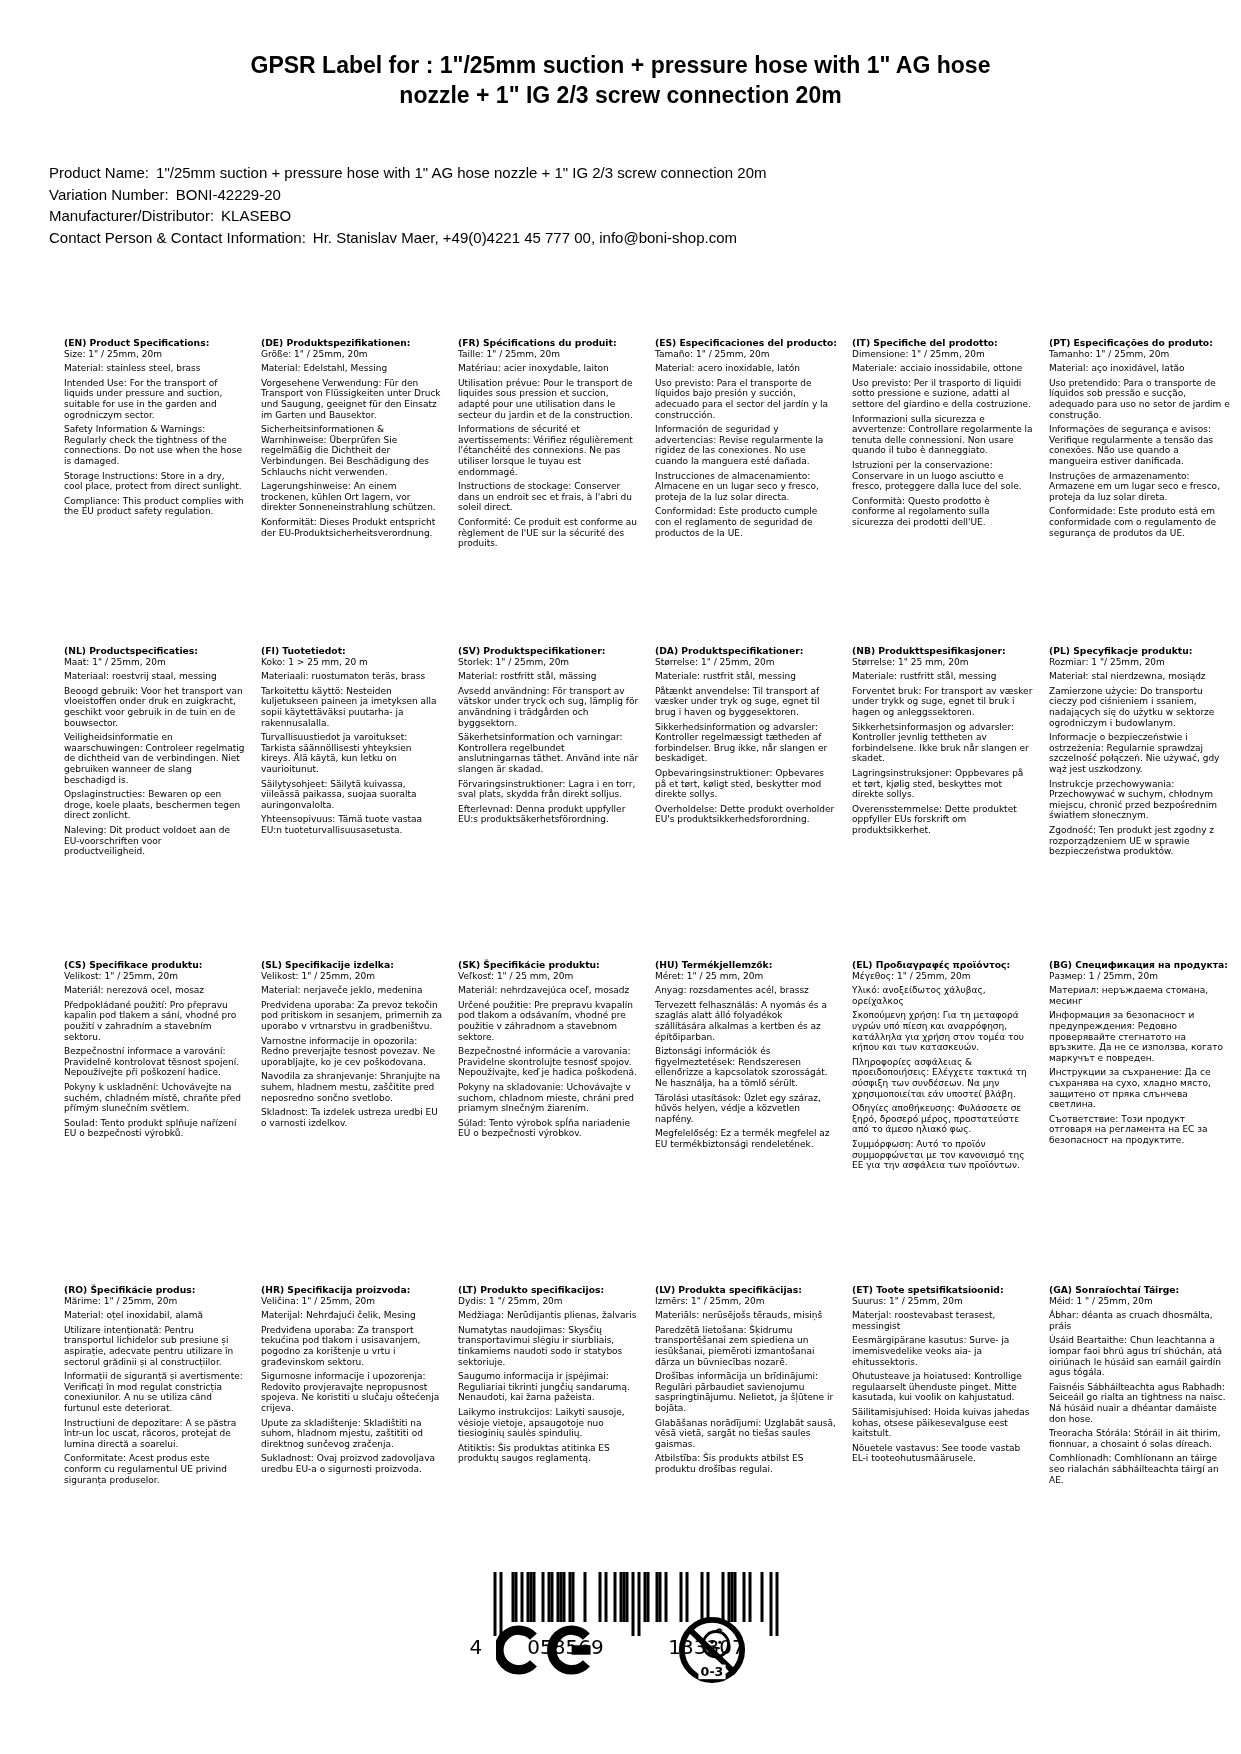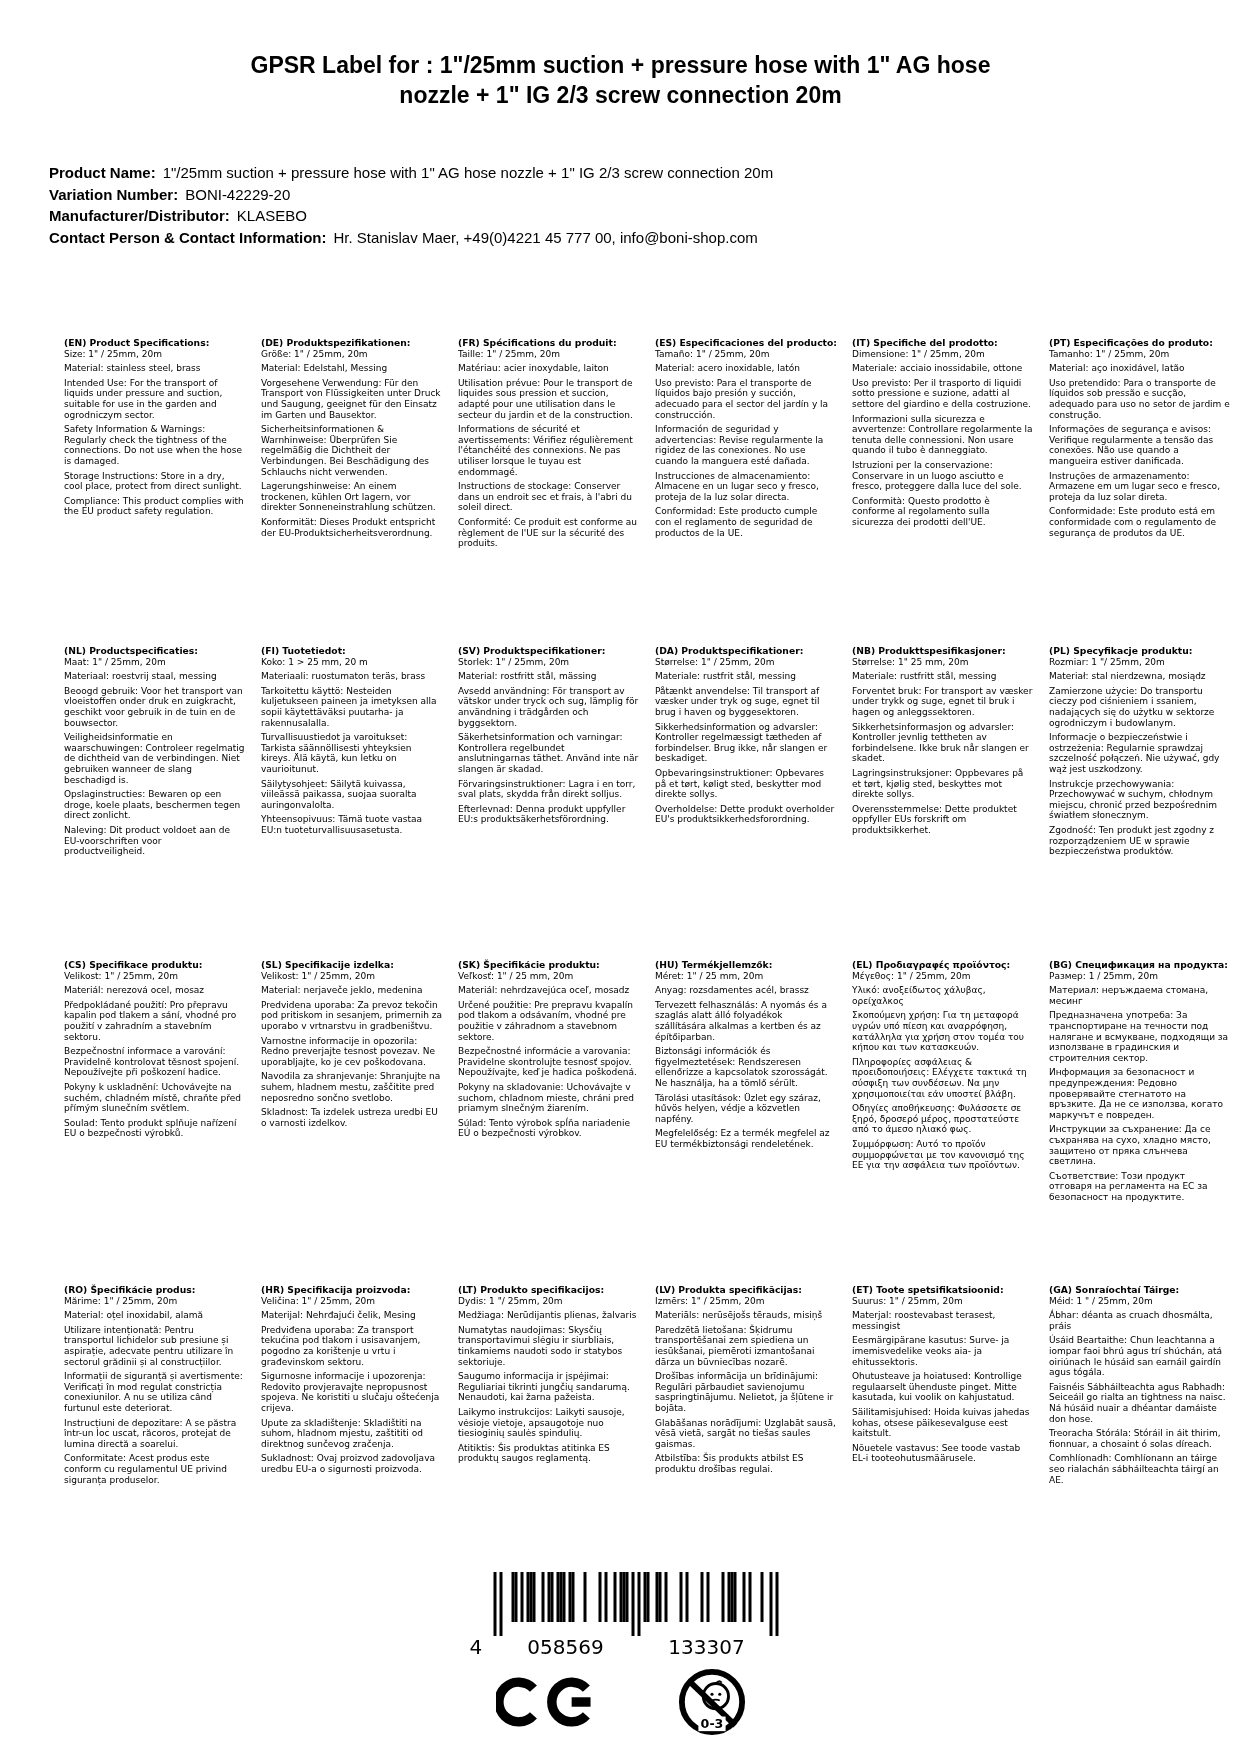--- a/index.html
+++ b/index.html
@@ -10,39 +10,39 @@
   .page-title{
     position:absolute;top:50px;left:0;right:0;text-align:center;
     font-family:"Liberation Sans",sans-serif;font-weight:bold;
     font-size:23px;line-height:30px;letter-spacing:0px;
   }
   .product-info{
     position:absolute;left:49px;top:162px;
     font-family:"Liberation Sans",sans-serif;font-size:15px;line-height:21.5px;
   }
   .pi-row{white-space:nowrap;}
-  .pi-label{font-weight:bold;margin-top:23px;}
+  .pi-label{font-weight:normal;margin-top:23px;}
   .pi-value{margin-left:7px;}
   .specs-grid{
     position:absolute;left:64px;top:338px;width:1182px;
     display:grid;grid-template-columns:repeat(6,197px);
     grid-template-rows:308px 314px 325px auto;
   }
   .spec-cell{
     padding-right:16px;font-size:9px;line-height:10.6px;
     overflow-wrap:break-word;
   }
   .spec-header{font-weight:bold;font-size:9.2px;white-space:nowrap;}
   .spec-p{margin:4px 0 0 0;}
   .spec-p.first{margin:0;}
   .barcode-wrap{
     position:absolute;top:1566px;left:50%;transform:translateX(-50%);
   }
   .symbols-row{
-    position:absolute;top:1668px;left:50%;transform:translateX(-50%);
+    position:absolute;top:1616px;left:50%;transform:translateX(-50%);
     display:flex;align-items:center;gap:78px;
   }
 </style>
 </head>
 <body>
 
 <div class="page-title">
   <div>GPSR Label for : 1"/25mm suction + pressure hose with 1" AG hose</div>
   <div>nozzle + 1" IG 2/3 screw connection 20m</div>
 </div>
@@ -205,21 +205,20 @@
       <p class="spec-p">Υλικό: ανοξείδωτος χάλυβας, ορείχαλκος</p>
       <p class="spec-p">Σκοπούμενη χρήση: Για τη μεταφορά υγρών υπό πίεση και αναρρόφηση, κατάλληλα για χρήση στον τομέα του κήπου και των κατασκευών.</p>
       <p class="spec-p">Πληροφορίες ασφάλειας &amp; προειδοποιήσεις: Ελέγχετε τακτικά τη σύσφιξη των συνδέσεων. Να μην χρησιμοποιείται εάν υποστεί βλάβη.</p>
       <p class="spec-p">Οδηγίες αποθήκευσης: Φυλάσσετε σε ξηρό, δροσερό μέρος, προστατεύστε από το άμεσο ηλιακό φως.</p>
       <p class="spec-p">Συμμόρφωση: Αυτό το προϊόν συμμορφώνεται με τον κανονισμό της ΕΕ για την ασφάλεια των προϊόντων.</p>
     </div>
     <div class="spec-cell">
       <div class="spec-header">(BG) Спецификация на продукта:</div>
       <p class="spec-p first">Размер: 1 / 25mm, 20m</p>
       <p class="spec-p">Материал: неръждаема стомана, месинг</p>
-      <p class="spec-p">Предназначена употреба: За транспортиране на течности под налягане и всмукване, подходящи за използване в градинския и строителния сектор.</p>
       <p class="spec-p">Информация за безопасност и предупреждения: Редовно проверявайте стегнатото на връзките. Да не се използва, когато маркучът е повреден.</p>
       <p class="spec-p">Инструкции за съхранение: Да се съхранява на сухо, хладно място, защитено от пряка слънчева светлина.</p>
       <p class="spec-p">Съответствие: Този продукт отговаря на регламента на ЕС за безопасност на продуктите.</p>
     </div>
     <div class="spec-cell">
       <div class="spec-header">(RO) Špecifikácie produs:</div>
       <p class="spec-p first">Mărime: 1" / 25mm, 20m</p>
       <p class="spec-p">Material: oțel inoxidabil, alamă</p>
       <p class="spec-p">Utilizare intenționată: Pentru transportul lichidelor sub presiune și aspirație, adecvate pentru utilizare în sectorul grădinii și al construcțiilor.</p>
       <p class="spec-p">Informații de siguranță și avertismente: Verificați în mod regulat constricția conexiunilor. A nu se utiliza când furtunul este deteriorat.</p>

